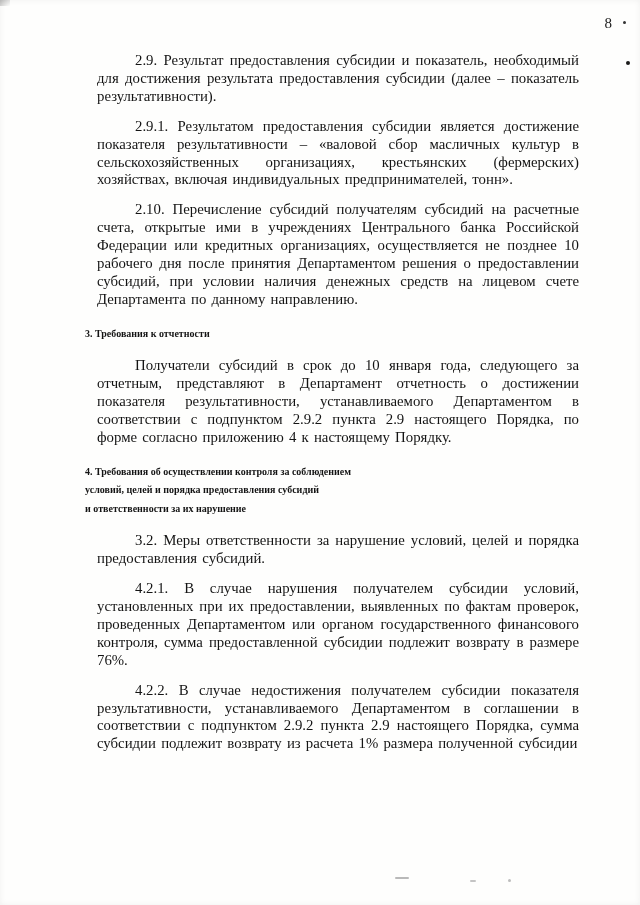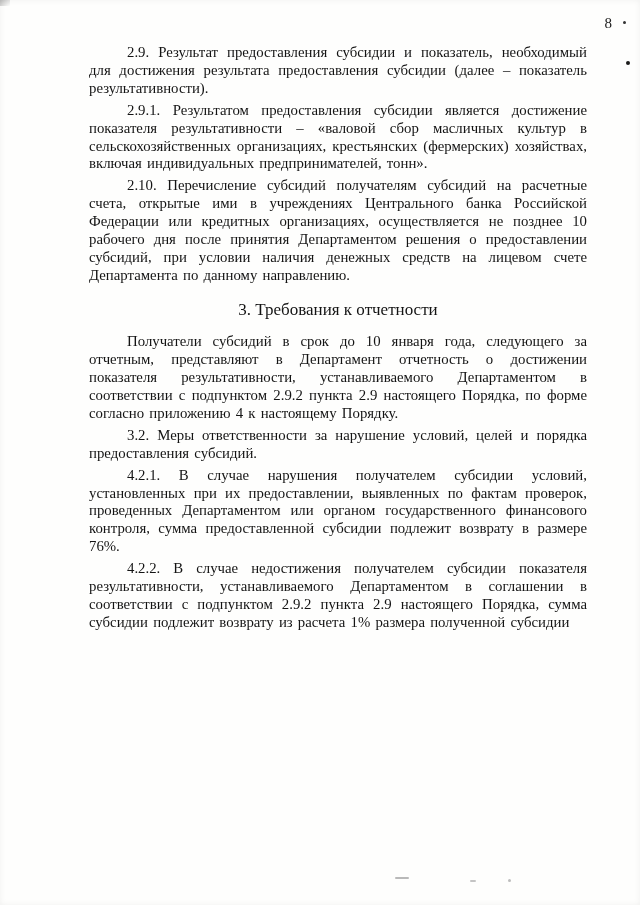--- a/index.html
+++ b/index.html
@@ -21,33 +21,32 @@
     font-size: 15px;
     color: #222;
   }
   .content {
     position: absolute;
     left: 85px;
     top: 40px;
     width: 506px;
   }
   p.para {
-    margin: 4px;
+    margin: 12px;
     font-size: 14.8px;
     line-height: 17.9px;
     text-align: justify;
     text-indent: 38px;
     word-spacing: 1.5px;
   }
   p.heading {
     margin: 16px 0 14px 0;
-    font-size: 17px;
+    font-size: 10px;
     line-height: 18.5px;
-    font-weight: normal;
-    text-align: center;
+    font-weight: bold;
     text-indent: 0;
     white-space: pre-line;
   }
   
   .artifact { position: absolute; background: #222; }
   .art-dot-top {
     top: 21px; right: 14px;
     width: 3px; height: 3px; border-radius: 50%;
     background: #333;
   }
@@ -86,20 +85,23 @@
   <div class="pagenum">8</div>
   <div class="artifact art-dot-top"></div>
   <div class="artifact art-dot-right"></div>
 
   <div class="content">
     <p class="para">2.9. Результат предоставления субсидии и показатель, необходимый для достижения результата предоставления субсидии (далее – показатель результативности).</p>
     <p class="para">2.9.1. Результатом предоставления субсидии является достижение показателя результативности – «валовой сбор масличных культур в сельскохозяйственных организациях, крестьянских (фермерских) хозяйствах, включая индивидуальных предпринимателей, тонн».</p>
     <p class="para">2.10. Перечисление субсидий получателям субсидий на расчетные счета, открытые ими в учреждениях Центрального банка Российской Федерации или кредитных организациях, осуществляется не позднее 10 рабочего дня после принятия Департаментом решения о предоставлении субсидий, при условии наличия денежных средств на лицевом счете Департамента по данному направлению.</p>
     <p class="heading">3. Требования к отчетности</p>
     <p class="para">Получатели субсидий в срок до 10 января года, следующего за отчетным, представляют в Департамент отчетность о достижении показателя результативности, устанавливаемого Департаментом в соответствии с подпунктом 2.9.2 пункта 2.9 настоящего Порядка, по форме согласно приложению 4 к настоящему Порядку.</p>
+    <p class="heading">4. Требования об осуществлении контроля за соблюдением
+условий, целей и порядка предоставления субсидий
+и ответственности за их нарушение</p>
     <p class="para">3.2. Меры ответственности за нарушение условий, целей и порядка предоставления субсидий.</p>
     <p class="para">4.2.1. В случае нарушения получателем субсидии условий, установленных при их предоставлении, выявленных по фактам проверок, проведенных Департаментом или органом государственного финансового контроля, сумма предоставленной субсидии подлежит возврату в размере 76%.</p>
     <p class="para">4.2.2. В случае недостижения получателем субсидии показателя результативности, устанавливаемого Департаментом в соглашении в соответствии с подпунктом 2.9.2 пункта 2.9 настоящего Порядка, сумма субсидии подлежит возврату из расчета 1% размера полученной субсидии</p>
   </div>
 
   <div class="artifact art-bottom-1"></div>
   <div class="artifact art-bottom-2"></div>
   <div class="artifact art-bottom-3"></div>
 
 </div>

